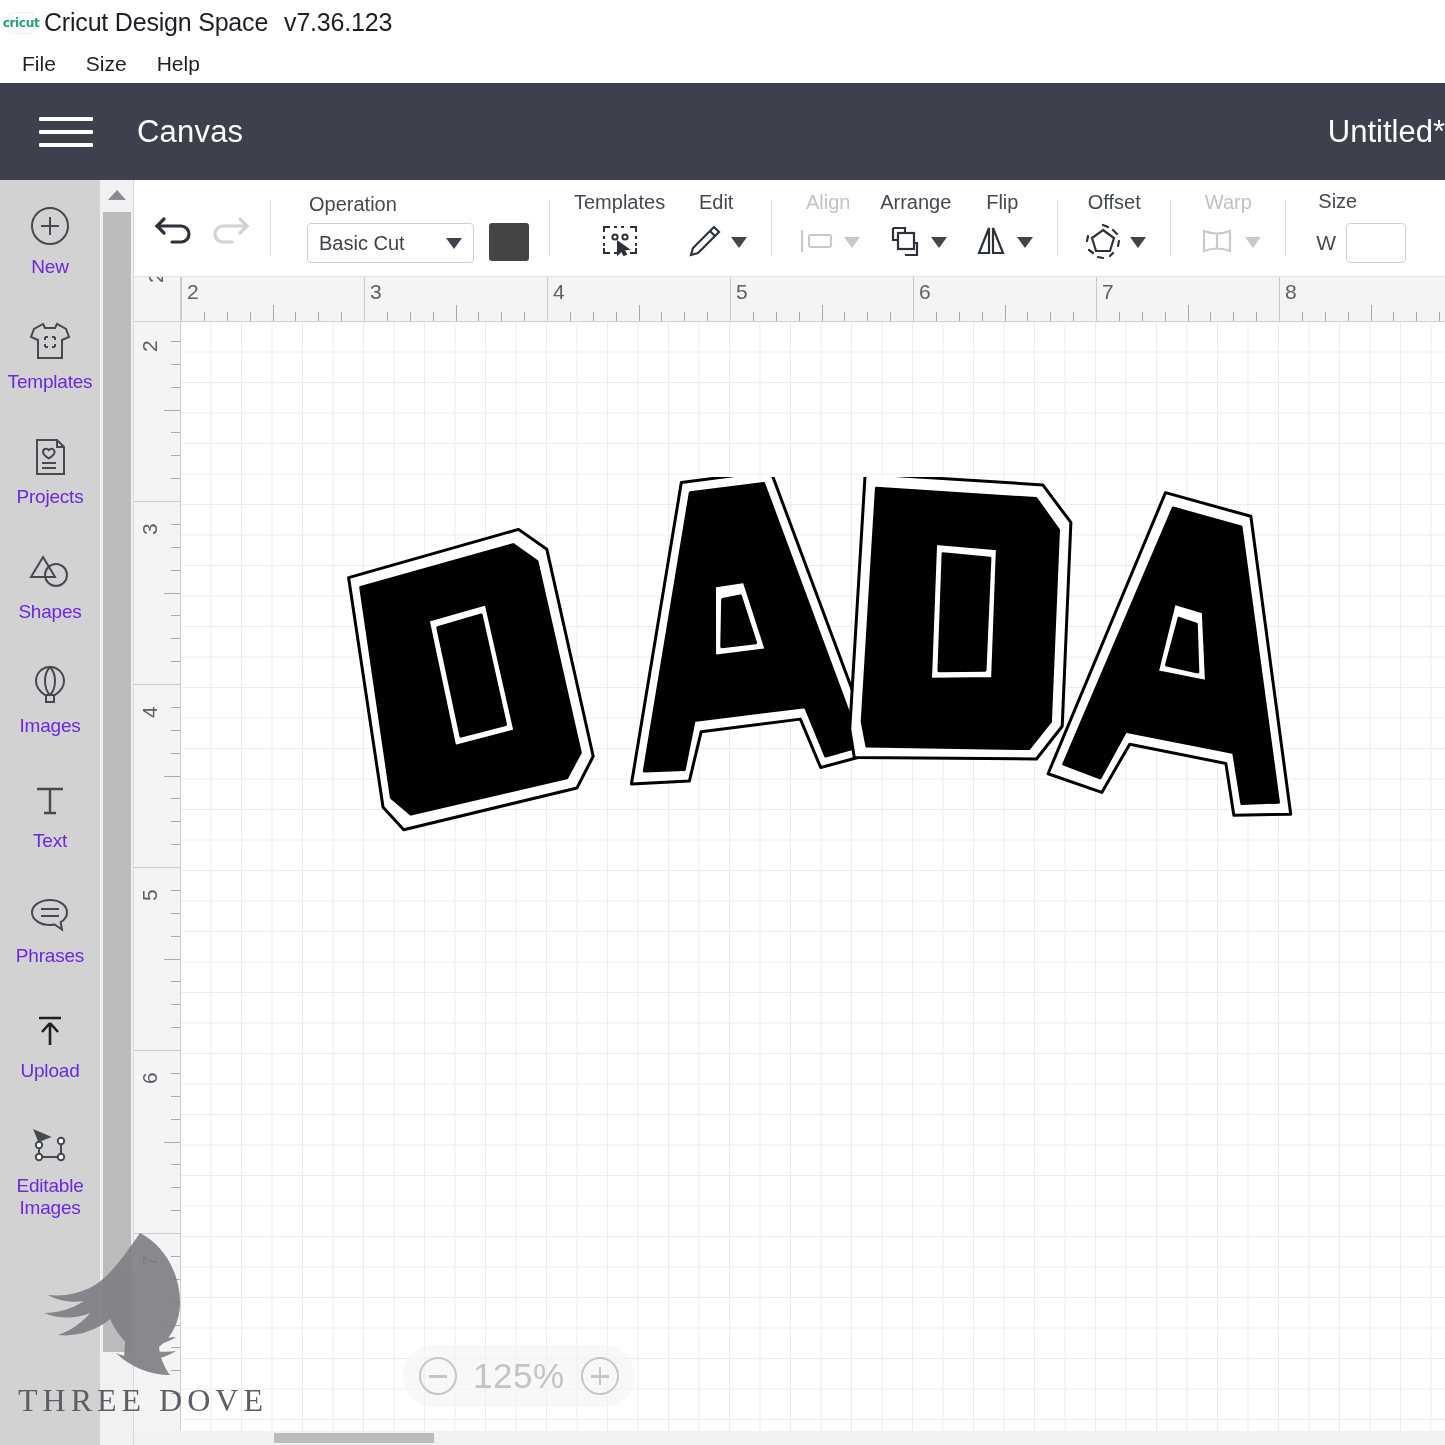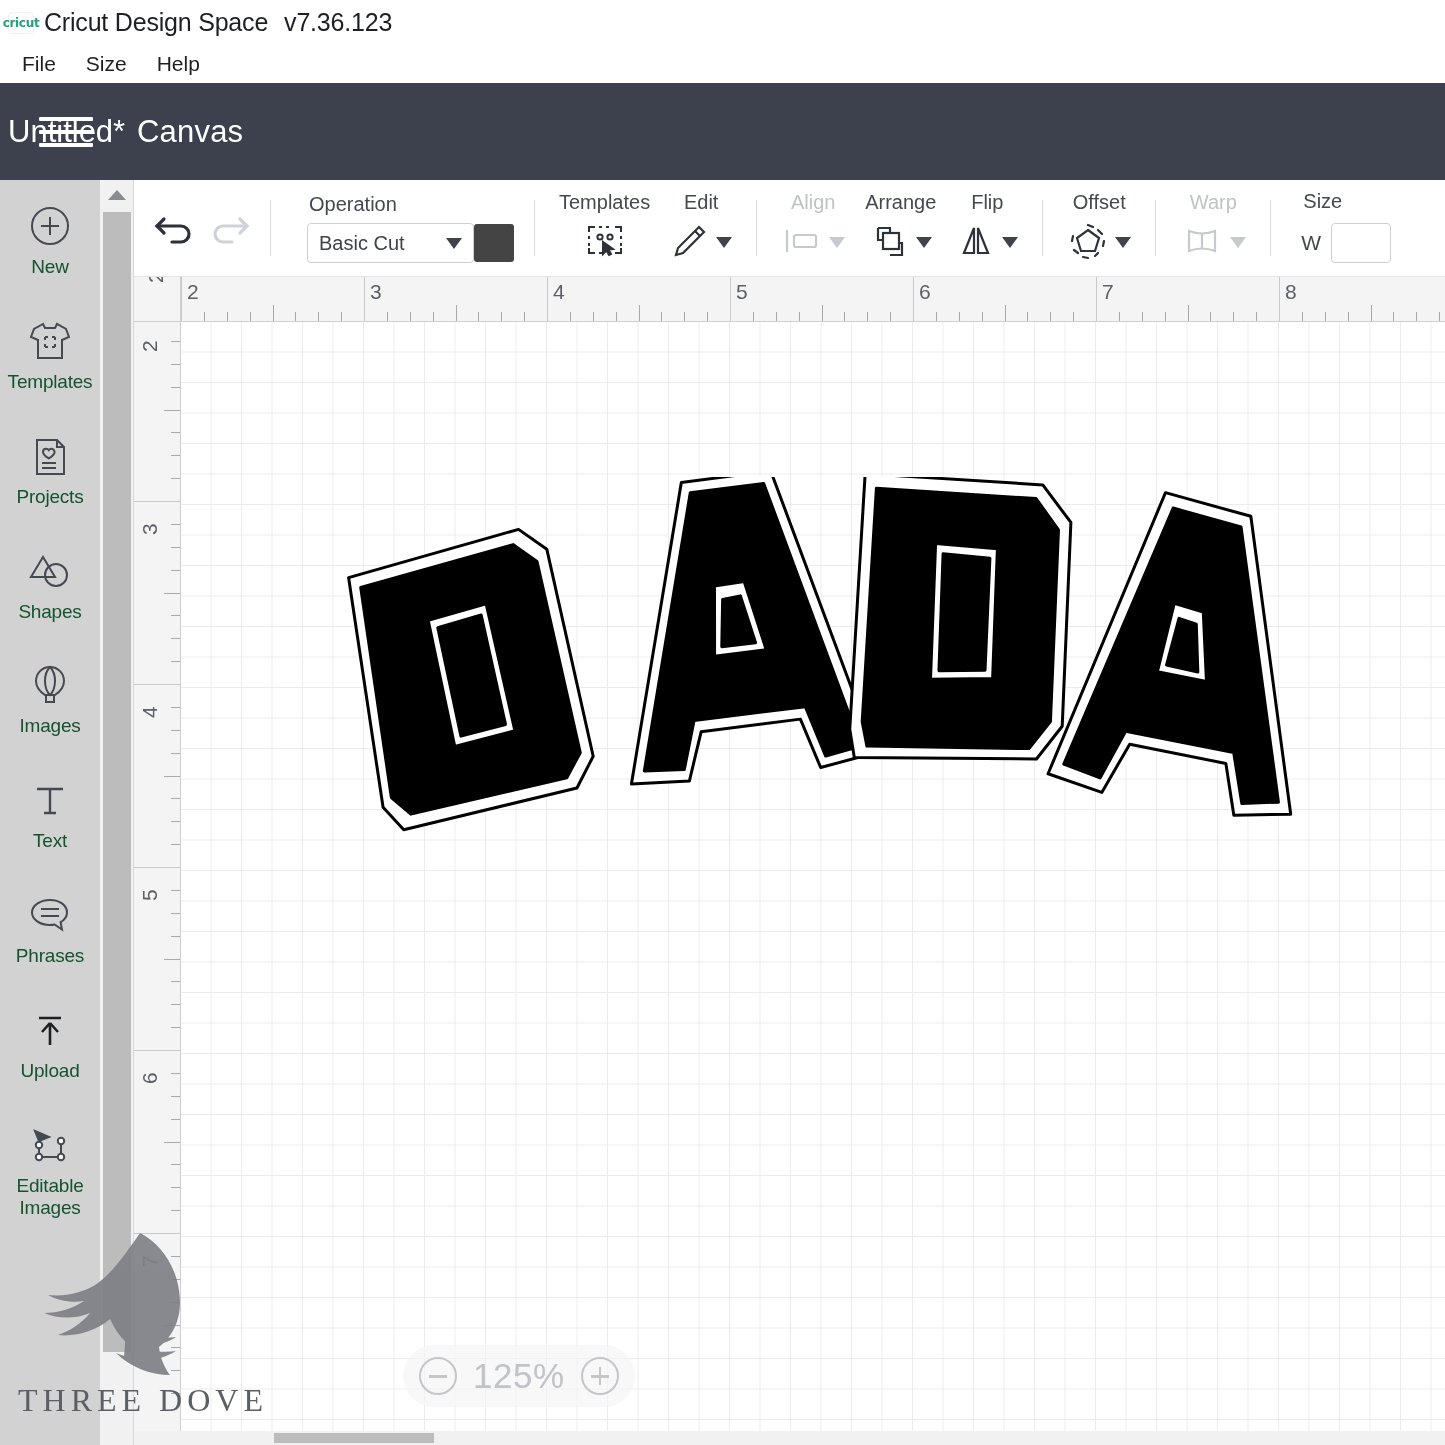--- a/index.html
+++ b/index.html
@@ -61,22 +61,22 @@
     width: 54px; height: 40px;
     display: flex; flex-direction: column; justify-content: center; gap: 9px;
     cursor: pointer;
   }
   .hamburger i { display: block; height: 4px; background: #ffffff; border-radius: 1px; }
   .canvas-label {
     margin-left: 44px;
     color: #ffffff; font-size: 31px; letter-spacing: 0.2px;
   }
   .doc-title {
-    position: absolute; left: 8px; right: 0;
-    text-align: left;
+    position: absolute; left: 16px; right: 0;
+    text-align: right;
     color: #ffffff; font-size: 31px;
     pointer-events: none;
   }
 
   
   .body-area {
     height: calc(1445px - 45px - 38px - 97px);
     display: flex;
     position: relative;
   }
@@ -93,21 +93,21 @@
   .rail-item {
     width: 100%;
     padding: 9px 0 9px 0;
     display: flex; flex-direction: column; align-items: center;
     cursor: pointer;
     margin-bottom: 22px;
   }
   .rail-icon { height: 46px; display: flex; align-items: center; justify-content: center; }
   .rail-icon svg { display: block; }
   .rail-label {
-    font-size: 19px; color: #14532d; margin-top: 7px;
+    font-size: 19px; color: #6d28d9; margin-top: 7px;
     text-align: center; line-height: 1.15; letter-spacing: -0.2px;
     white-space: nowrap;
   }
   .rail-label.two { white-space: normal; width: 100px; }
 
   
   .vscroll {
     position: absolute;
     left: 100px; top: 0;
     width: 34px; height: 100%;
@@ -168,21 +168,21 @@
   .caret {
     width: 0; height: 0;
     border-left: 8px solid transparent;
     border-right: 8px solid transparent;
     border-top: 11px solid #3f434c;
   }
   .caret.dim { border-top-color: #c6c9cd; }
 
   .op-group { display: flex; flex-direction: column; padding: 0 6px 0 22px; }
   .op-label { font-size: 20px; color: #444851; margin-bottom: 7px; padding-left: 2px; }
-  .op-row { display: flex; align-items: center; }
+  .op-row { display: flex; gap: 15px; }
   .op-select {
     width: 167px; height: 40px;
     border: 1px solid #cfcfcf; border-radius: 4px;
     background: #fff;
     display: flex; align-items: center; justify-content: space-between;
     padding: 0 11px;
     cursor: pointer;
   }
   .op-select .val { font-size: 20px; color: #3d424b; }
   .swatch {

